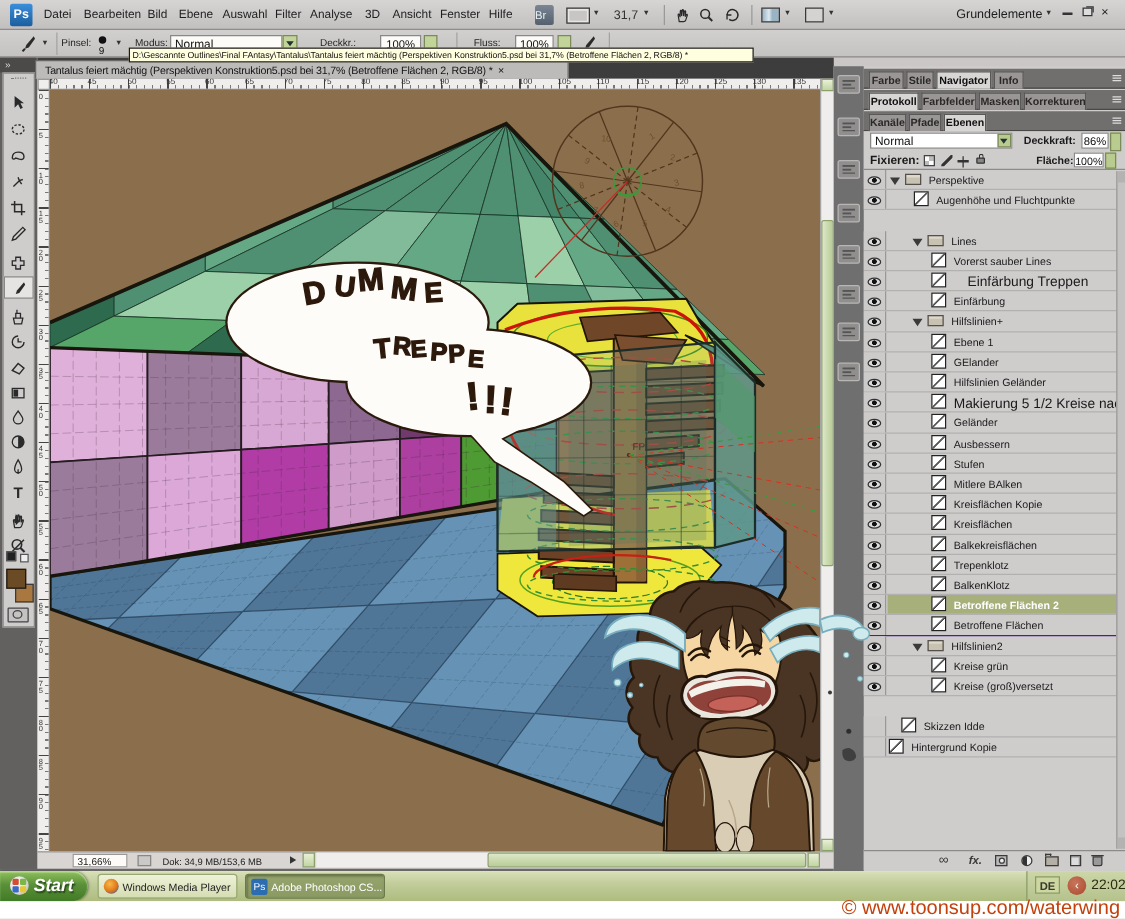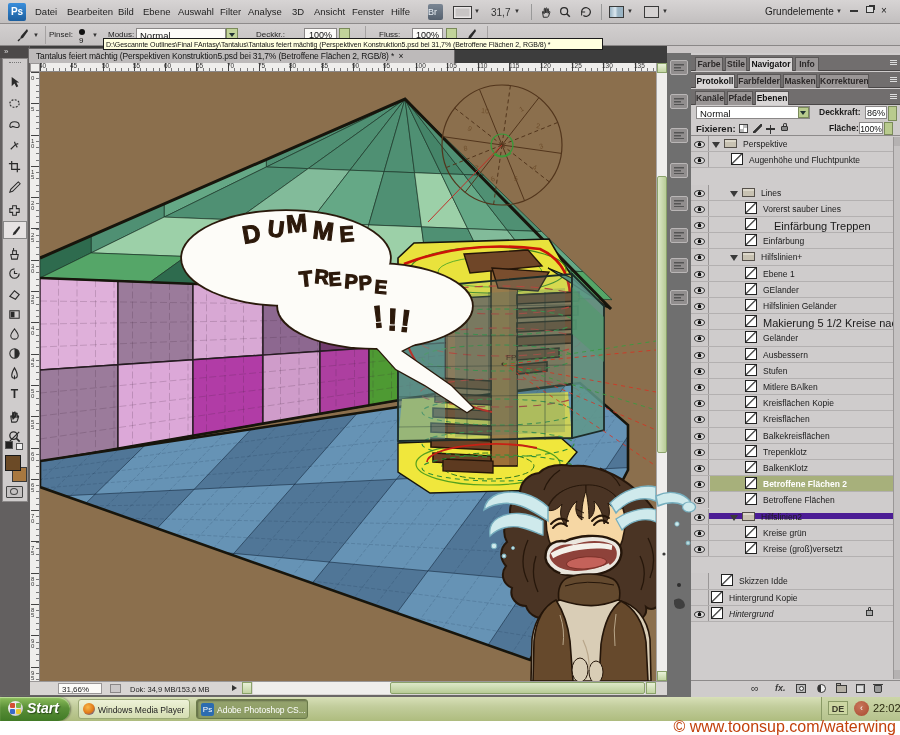--- a/index.html
+++ b/index.html
@@ -617,21 +617,21 @@
 <div style="position:absolute;left:72px;top:3px;font-size:8.5px;color:#1a1a1a;white-space:nowrap">BalkenKlotz</div>
 </div>
 <div style="position:absolute;left:691px;top:476.2px;width:202px;height:16.2px;border-bottom:1px solid #b3b0b0">
 <div style="position:absolute;left:0px;top:0px;width:18px;height:15.2px;border-right:1px solid #9a9797;background:#cdcaca">
 <div style="position:absolute;left:3px;top:5px;width:11px;height:7px;border-radius:50%;background:radial-gradient(circle at 50% 45%, #101010 32%, #dddcdc 40%);border:1px solid #333"></div>
 </div>
 <div style="position:absolute;left:19px;top:0;right:0;height:15.2px;background:#a7b07b"></div>
 <div style="position:absolute;left:54px;top:1px;width:12px;height:12px;background:#fff;border:1px solid #222;background-image:linear-gradient(135deg,transparent 42%,#777 45%,#444 52%,transparent 56%)"></div>
 <div style="position:absolute;left:72px;top:3px;font-size:8.5px;font-weight:bold;color:#fff;white-space:nowrap">Betroffene Flächen 2</div>
 </div>
-<div style="position:absolute;left:691px;top:492.4px;width:202px;height:27px;border-bottom:6px solid #4c1d95">
+<div style="position:absolute;left:691px;top:492.4px;width:202px;height:17px;border-bottom:1px solid #4c1d95">
 <div style="position:absolute;left:0px;top:0px;width:18px;height:15.2px;border-right:1px solid #9a9797;background:#cdcaca">
 <div style="position:absolute;left:3px;top:5px;width:11px;height:7px;border-radius:50%;background:radial-gradient(circle at 50% 45%, #101010 32%, #dddcdc 40%);border:1px solid #333"></div>
 </div>
 <div style="position:absolute;left:54px;top:1px;width:12px;height:12px;background:#fff;border:1px solid #222;background-image:linear-gradient(135deg,transparent 42%,#777 45%,#444 52%,transparent 56%)"></div>
 <div style="position:absolute;left:72px;top:3px;font-size:8.5px;color:#1a1a1a;white-space:nowrap">Betroffene Flächen</div>
 </div>
 <div style="position:absolute;left:691px;top:508.6px;width:202px;height:16.2px;border-bottom:1px solid #b3b0b0">
 <div style="position:absolute;left:0px;top:0px;width:18px;height:15.2px;border-right:1px solid #9a9797;background:#cdcaca">
 <div style="position:absolute;left:3px;top:5px;width:11px;height:7px;border-radius:50%;background:radial-gradient(circle at 50% 45%, #101010 32%, #dddcdc 40%);border:1px solid #333"></div>
 </div>
@@ -657,29 +657,20 @@
 <div style="position:absolute;left:0px;top:0px;width:18px;height:15.2px;border-right:1px solid #9a9797;background:#cdcaca">
 </div>
 <div style="position:absolute;left:30px;top:1px;width:12px;height:12px;background:#fff;border:1px solid #222;background-image:linear-gradient(135deg,transparent 42%,#777 45%,#444 52%,transparent 56%)"></div>
 <div style="position:absolute;left:48px;top:3px;font-size:8.5px;color:#1a1a1a;white-space:nowrap">Skizzen Idde</div>
 </div>
 <div style="position:absolute;left:691px;top:589.6px;width:202px;height:16.2px;border-bottom:1px solid #b3b0b0">
 <div style="position:absolute;left:0px;top:0px;width:18px;height:15.2px;border-right:1px solid #9a9797;background:#cdcaca">
 </div>
 <div style="position:absolute;left:20px;top:1px;width:12px;height:12px;background:#fff;border:1px solid #222;background-image:linear-gradient(135deg,transparent 42%,#777 45%,#444 52%,transparent 56%)"></div>
 <div style="position:absolute;left:38px;top:3px;font-size:8.5px;color:#1a1a1a;white-space:nowrap">Hintergrund Kopie</div>
-</div>
-<div style="position:absolute;left:691px;top:605.8px;width:202px;height:16.2px;border-bottom:1px solid #b3b0b0">
-<div style="position:absolute;left:0px;top:0px;width:18px;height:15.2px;border-right:1px solid #9a9797;background:#cdcaca">
-<div style="position:absolute;left:3px;top:5px;width:11px;height:7px;border-radius:50%;background:radial-gradient(circle at 50% 45%, #101010 32%, #dddcdc 40%);border:1px solid #333"></div>
-</div>
-<div style="position:absolute;left:20px;top:1px;width:12px;height:12px;background:#fff;border:1px solid #222;background-image:linear-gradient(135deg,transparent 42%,#777 45%,#444 52%,transparent 56%)"></div>
-<div style="position:absolute;left:38px;top:3px;font-size:8.5px;color:#1a1a1a;font-style:italic;white-space:nowrap">Hintergrund</div>
-<div style="position:absolute;left:175px;top:4px;width:7px;height:6px;border:1px solid #333;background:#aaa"></div>
-      <div style="position:absolute;left:177px;top:1px;width:3px;height:4px;border:1px solid #333;border-bottom:none;border-radius:3px 3px 0 0"></div>
 </div>
 <div style="position:absolute;left:893px;top:137px;width:7px;height:542px;background:#c5c2c2;border-left:1px solid #9a9797">
       <div style="position:absolute;left:0;top:0;width:7px;height:9px;background:#b5b2b2"></div>
       <div style="position:absolute;left:0;bottom:0;width:7px;height:9px;background:#b5b2b2"></div>
     </div>
 <div style="position:absolute;left:691px;top:680px;width:209px;height:16px;background:#cfcccc;border-top:1px solid #8d8a8a;color:#3a3a3a">
       <span style="position:absolute;left:60px;top:1px;font-size:11px">∞</span>
       <span style="position:absolute;left:84px;top:2px;font-style:italic;font-weight:bold;font-size:9px">fx.</span>
       <div style="position:absolute;left:105px;top:3px;width:10px;height:9px;border:1px solid #3a3a3a;background:#bbb"></div>
       <div style="position:absolute;left:107.5px;top:5px;width:5px;height:5px;border-radius:50%;background:#eee;border:1px solid #3a3a3a"></div>

